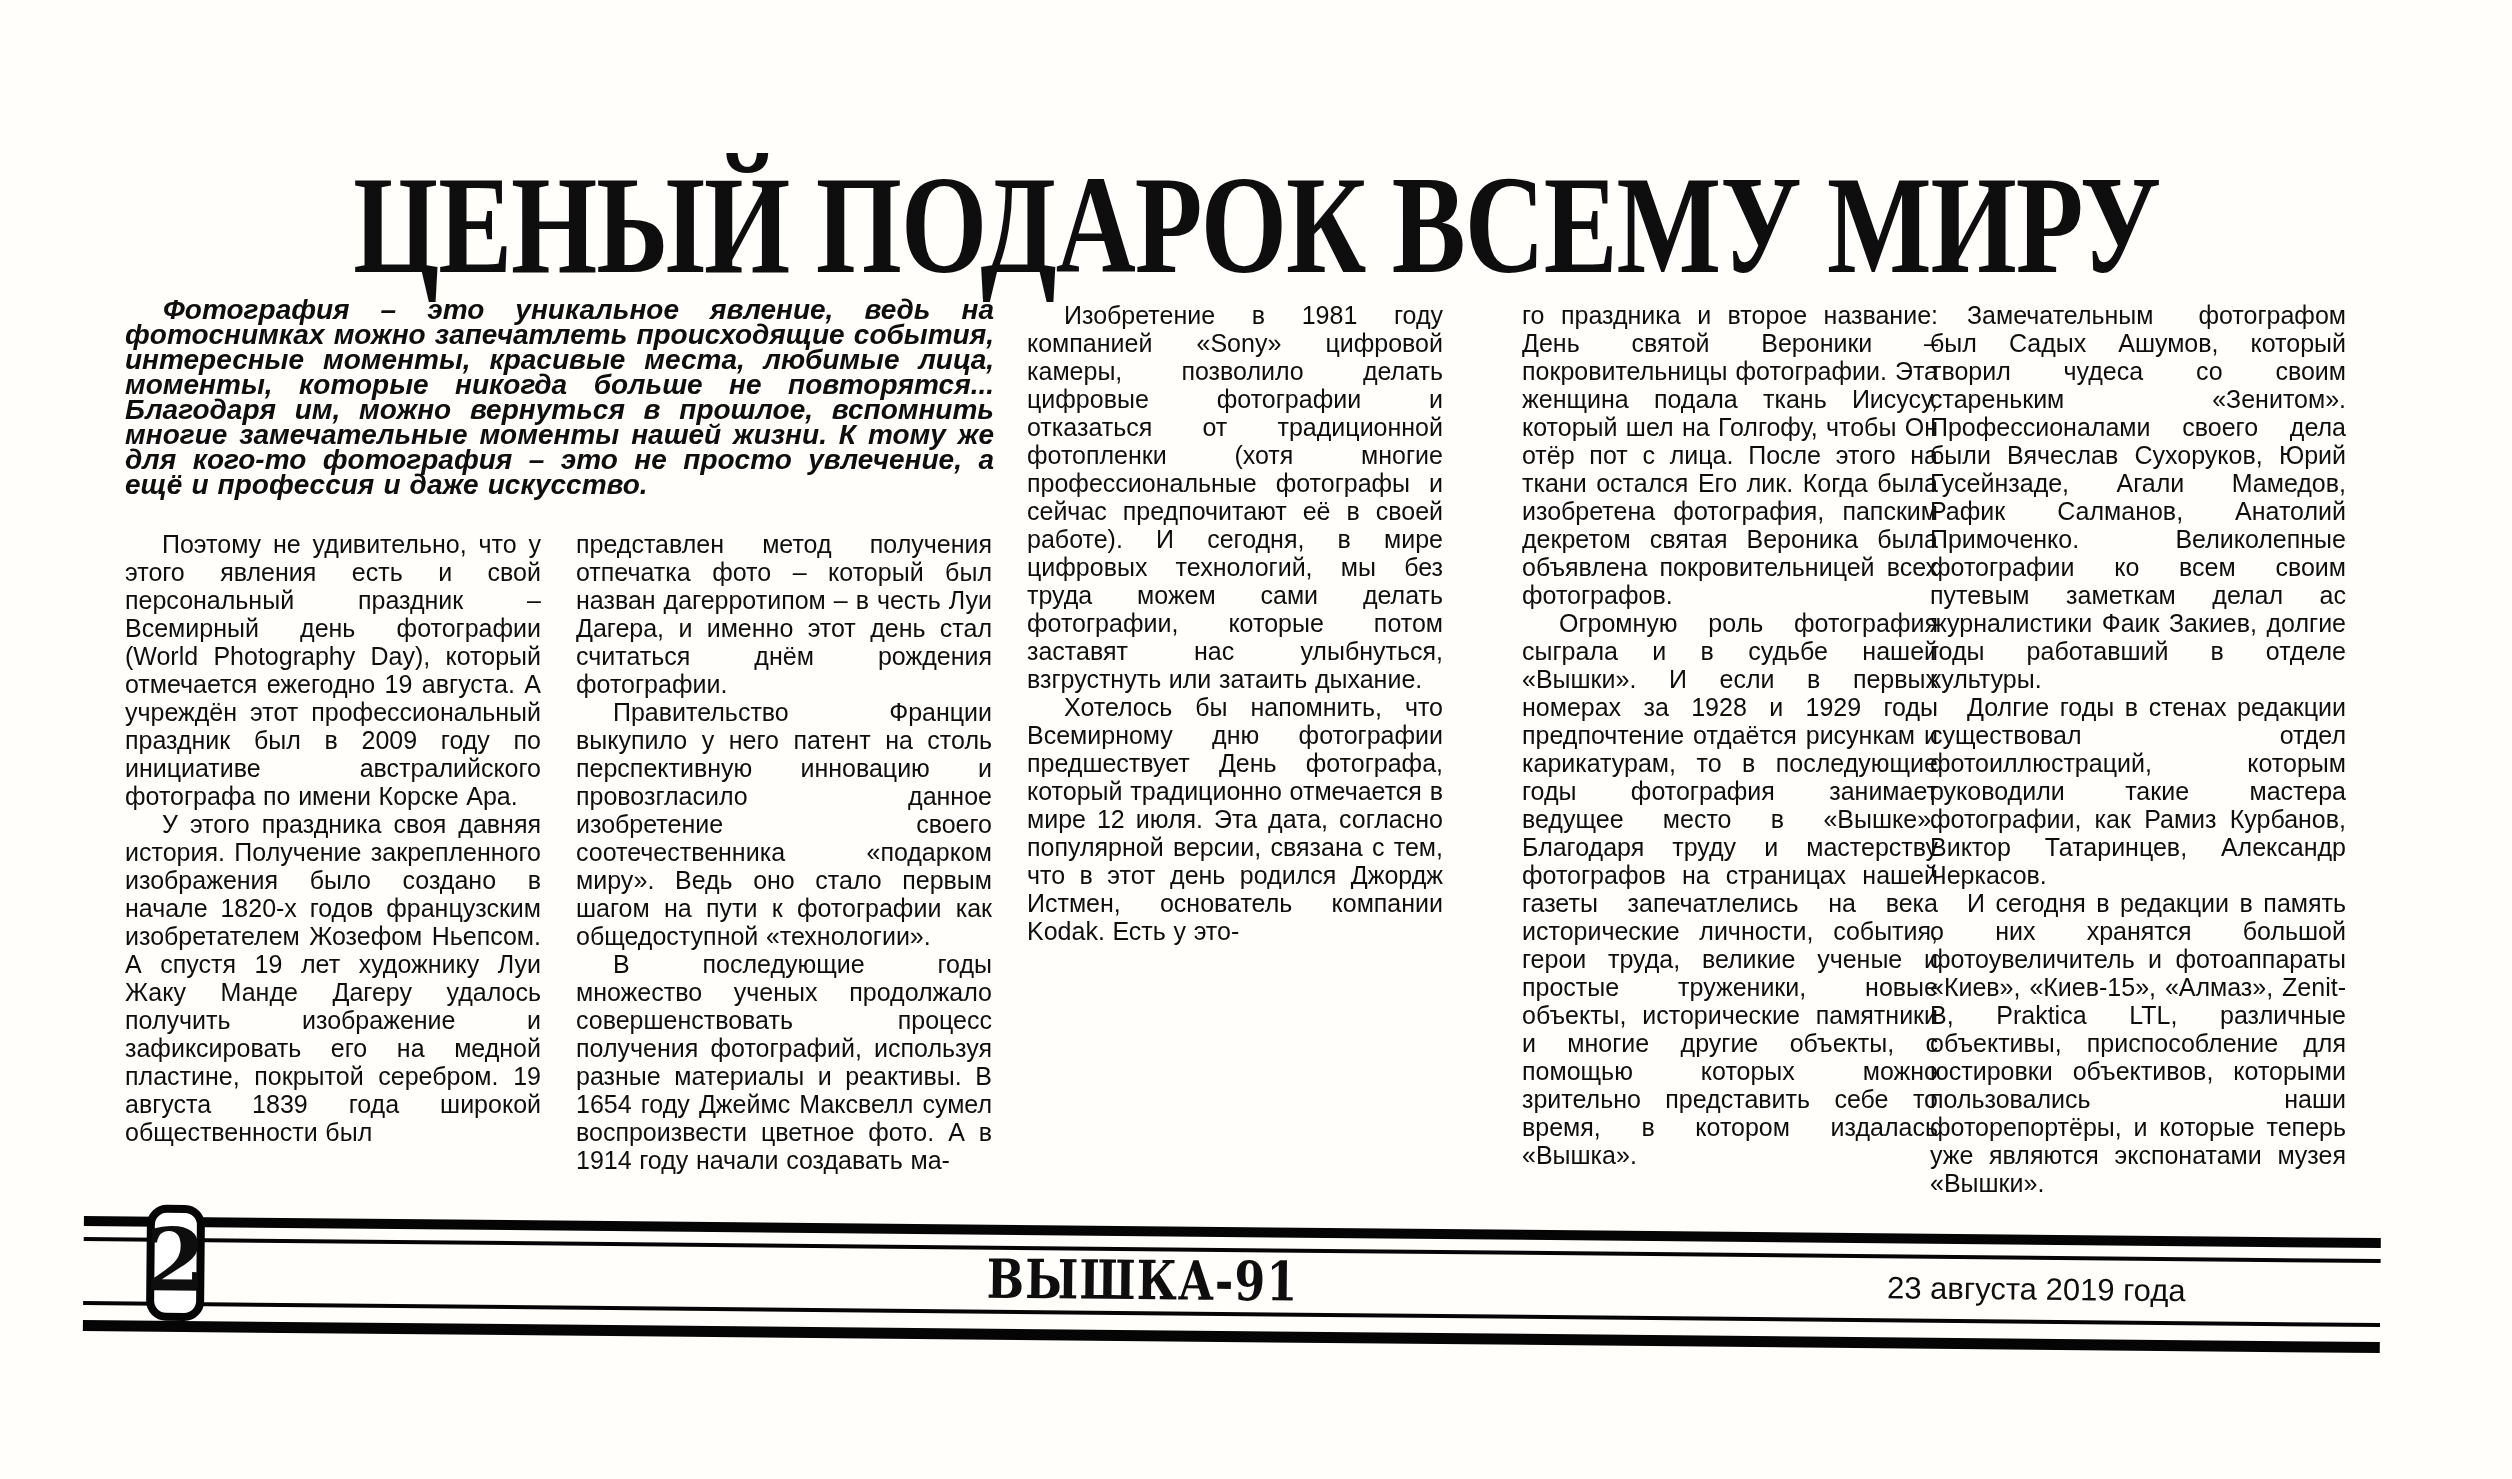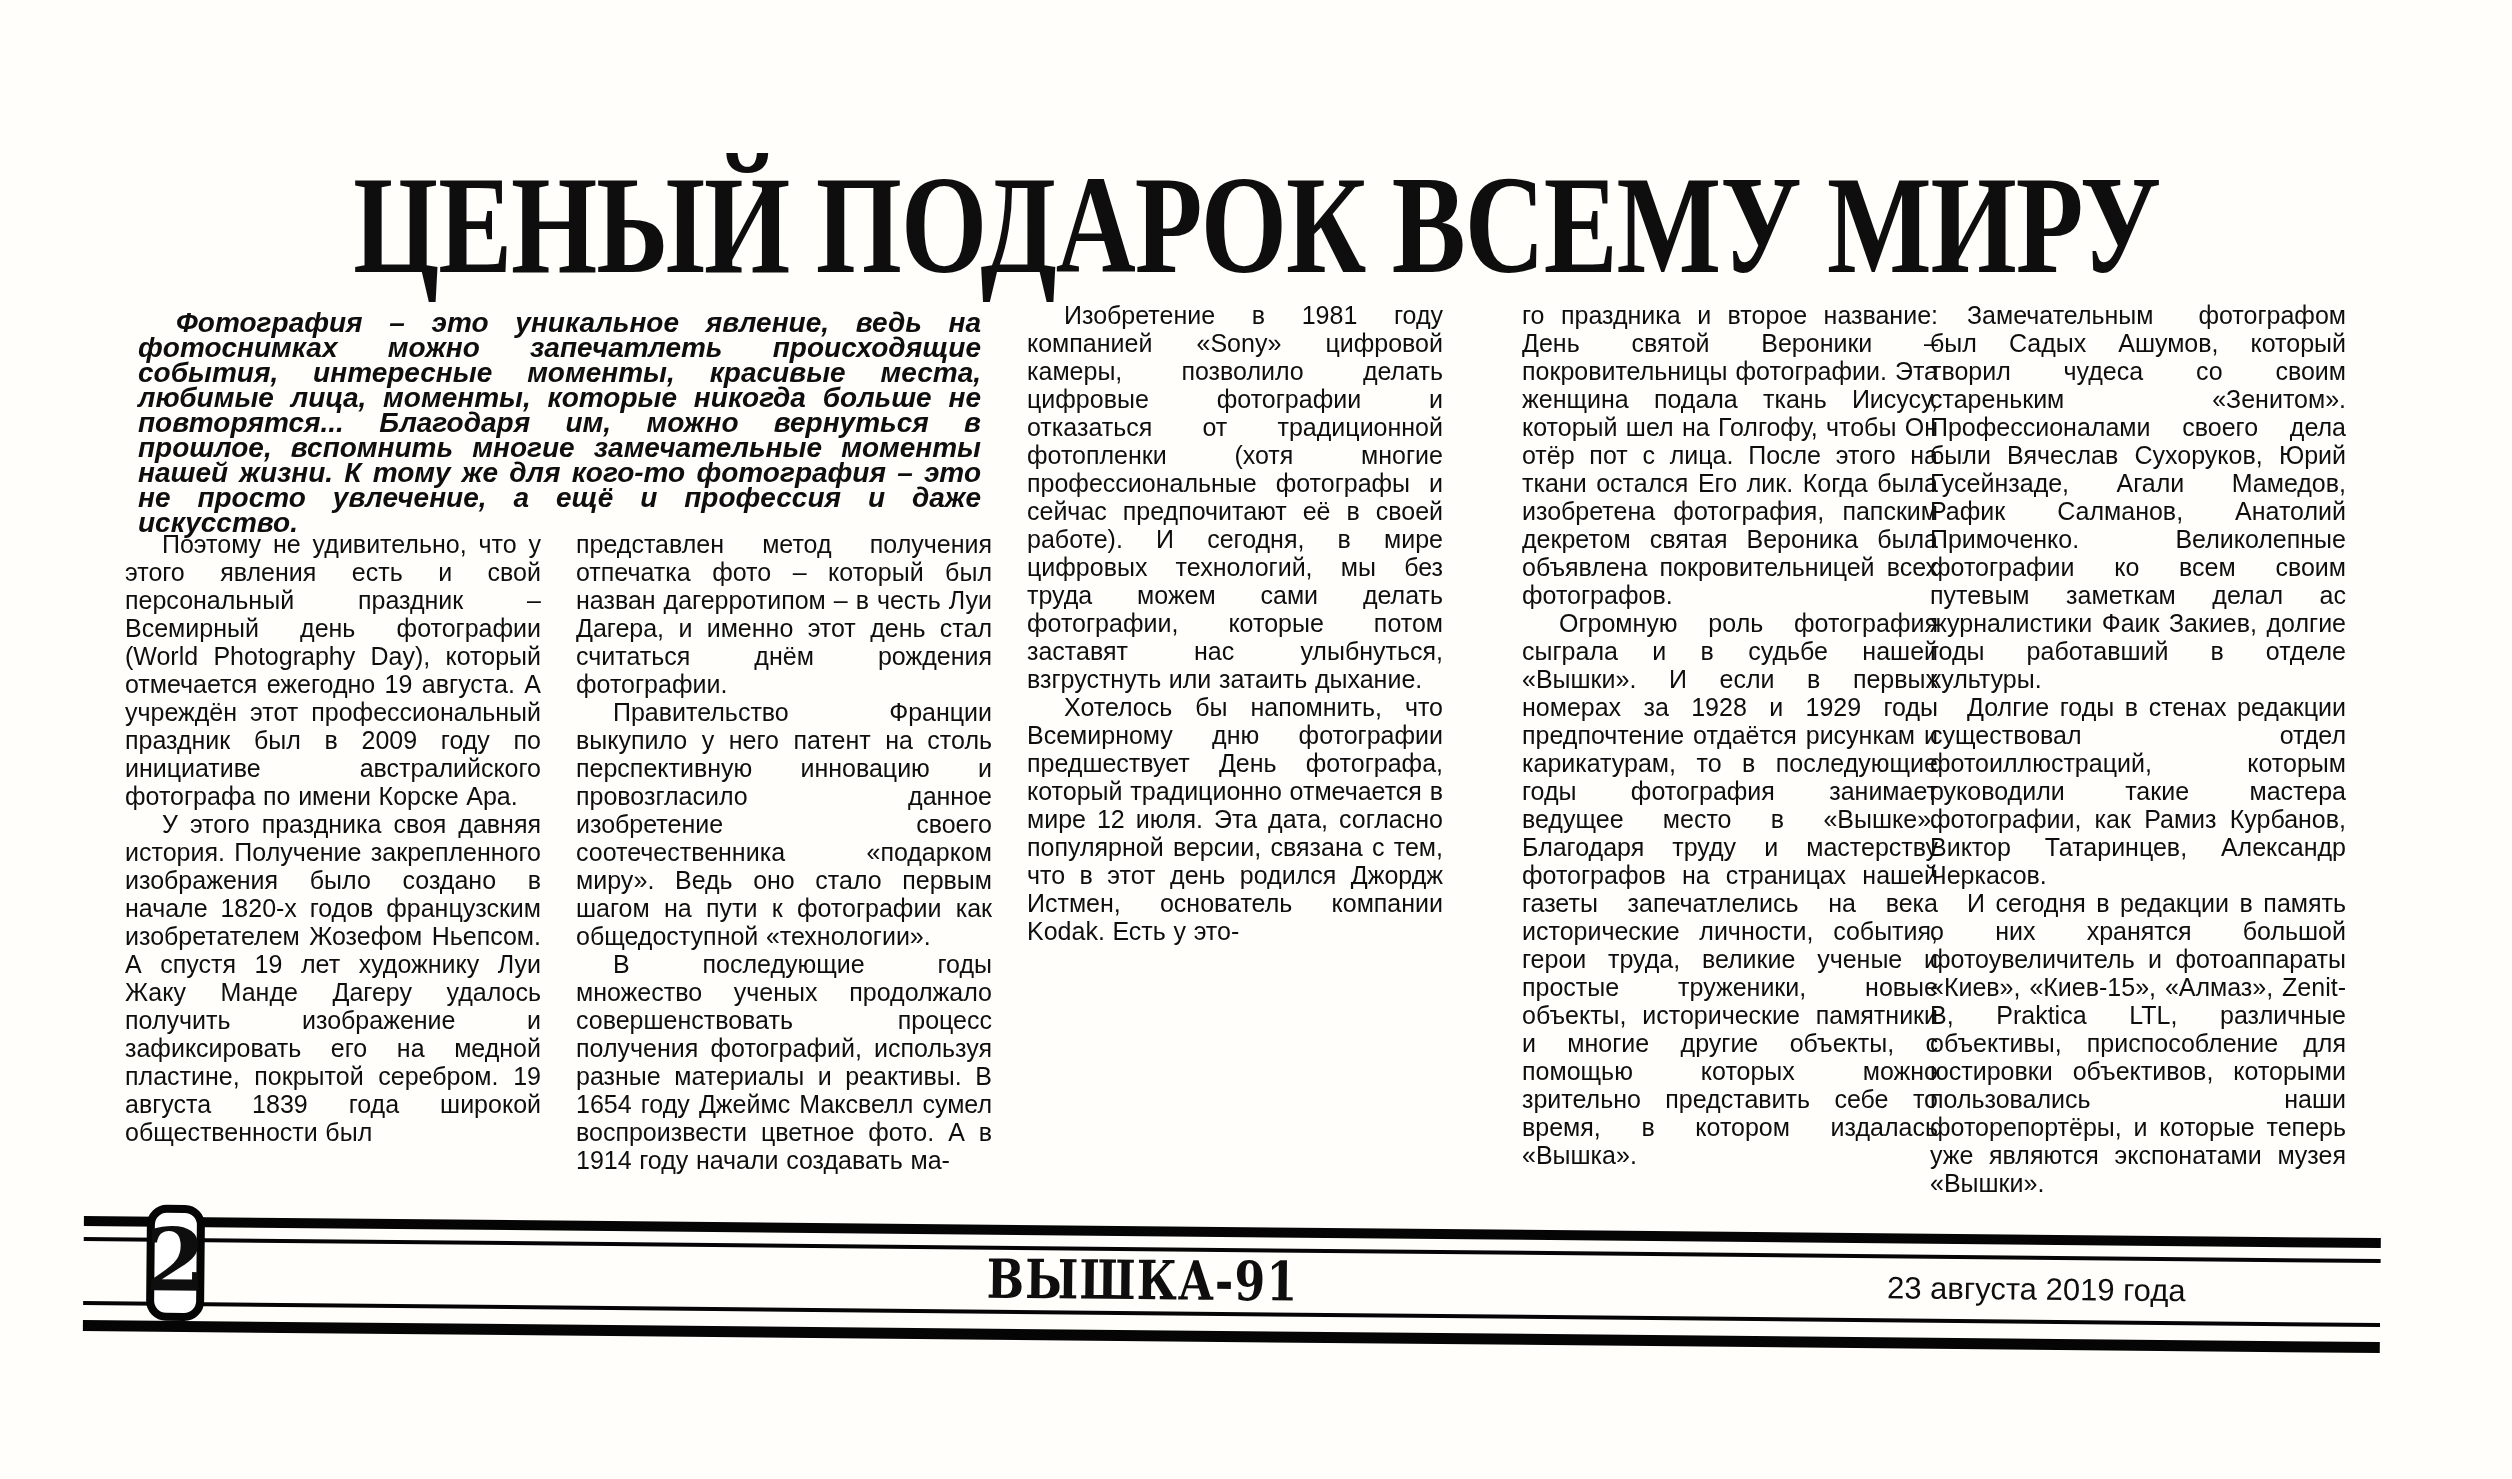--- a/index.html
+++ b/index.html
@@ -17,21 +17,21 @@
     font-size:132px; line-height:145px; letter-spacing:-1.3px;
     transform:scale(0.84, 1.06); transform-origin:center top;
   }
 
   
   .lede {
     position:absolute; left:125px; top:297px; width:869px;
     font-weight:700; font-style:italic;
     font-size:28px; line-height:25px; text-align:justify;
   }
-  .lede p { margin:13px; text-indent:38px; word-spacing:1.3px; }
+  .lede p { margin:0; text-indent:38px; word-spacing:1.3px; }
 
   
   .col {
     position:absolute; width:416px;
     font-size:25px; line-height:28px; text-align:justify;
     word-spacing:0.7px;
   }
   .col p { margin:0; }
   .col p.ind { text-indent:37px; }
   #col1 { left:125px;  top:530px; }

